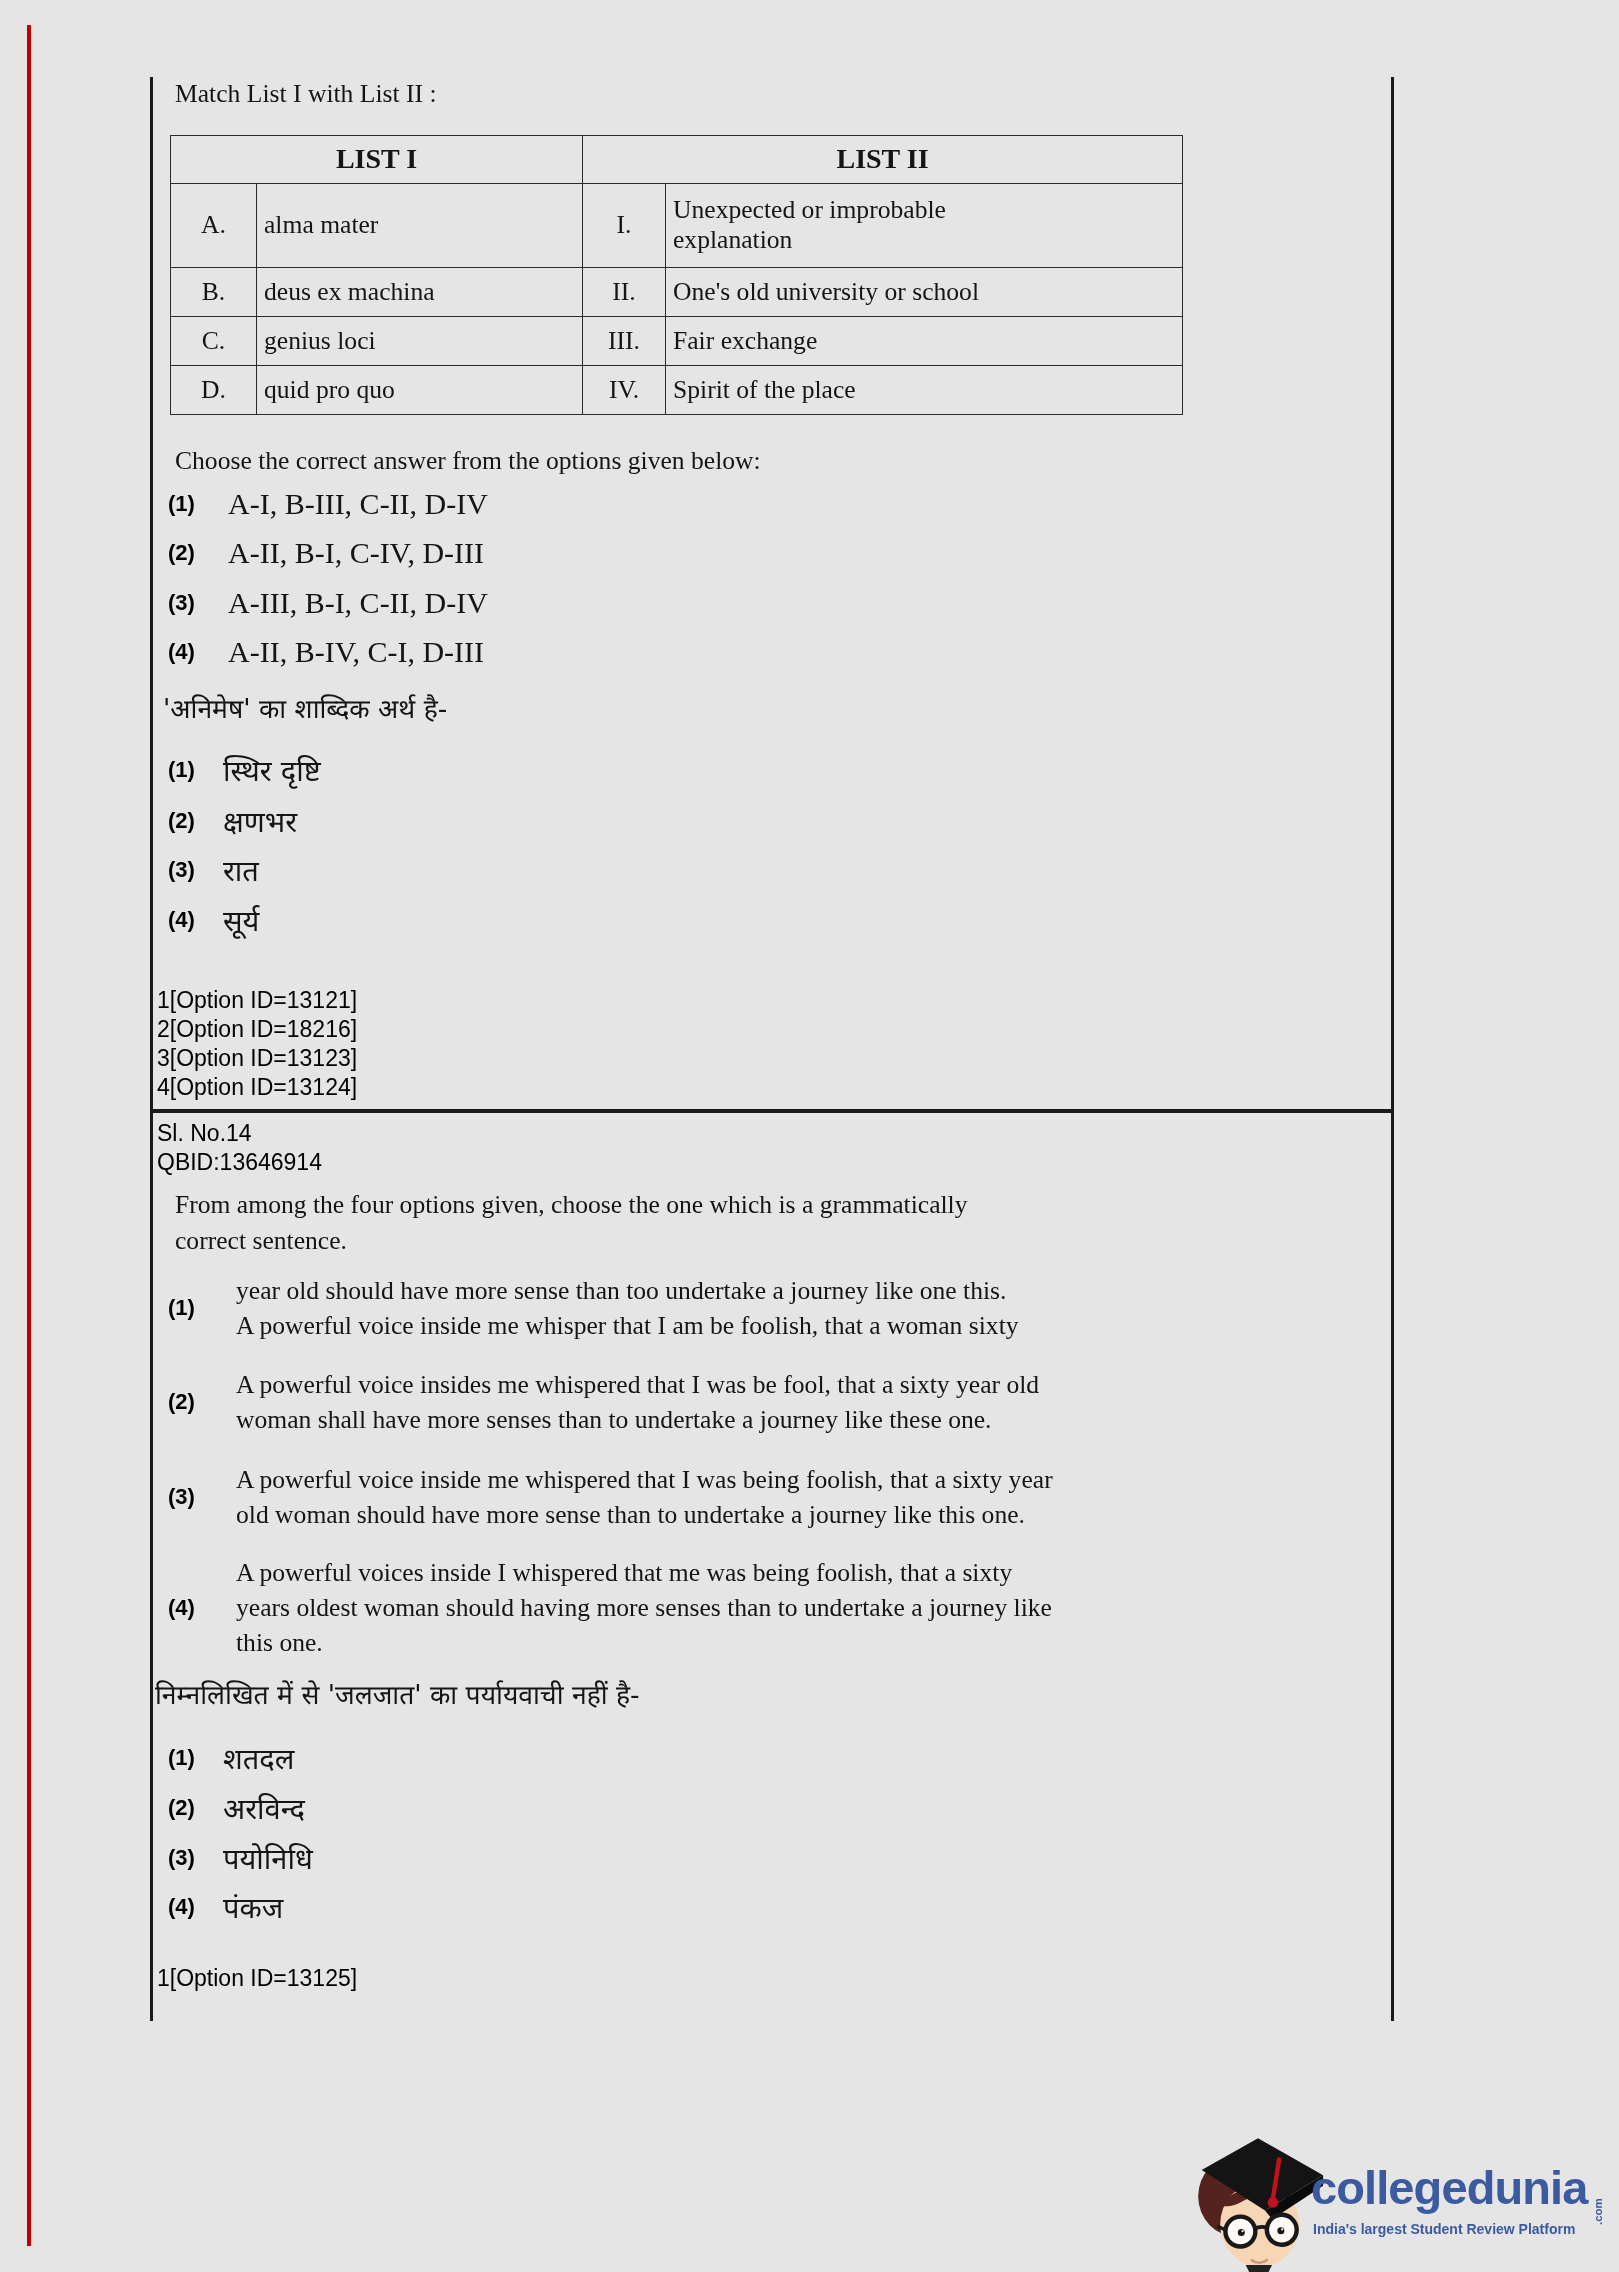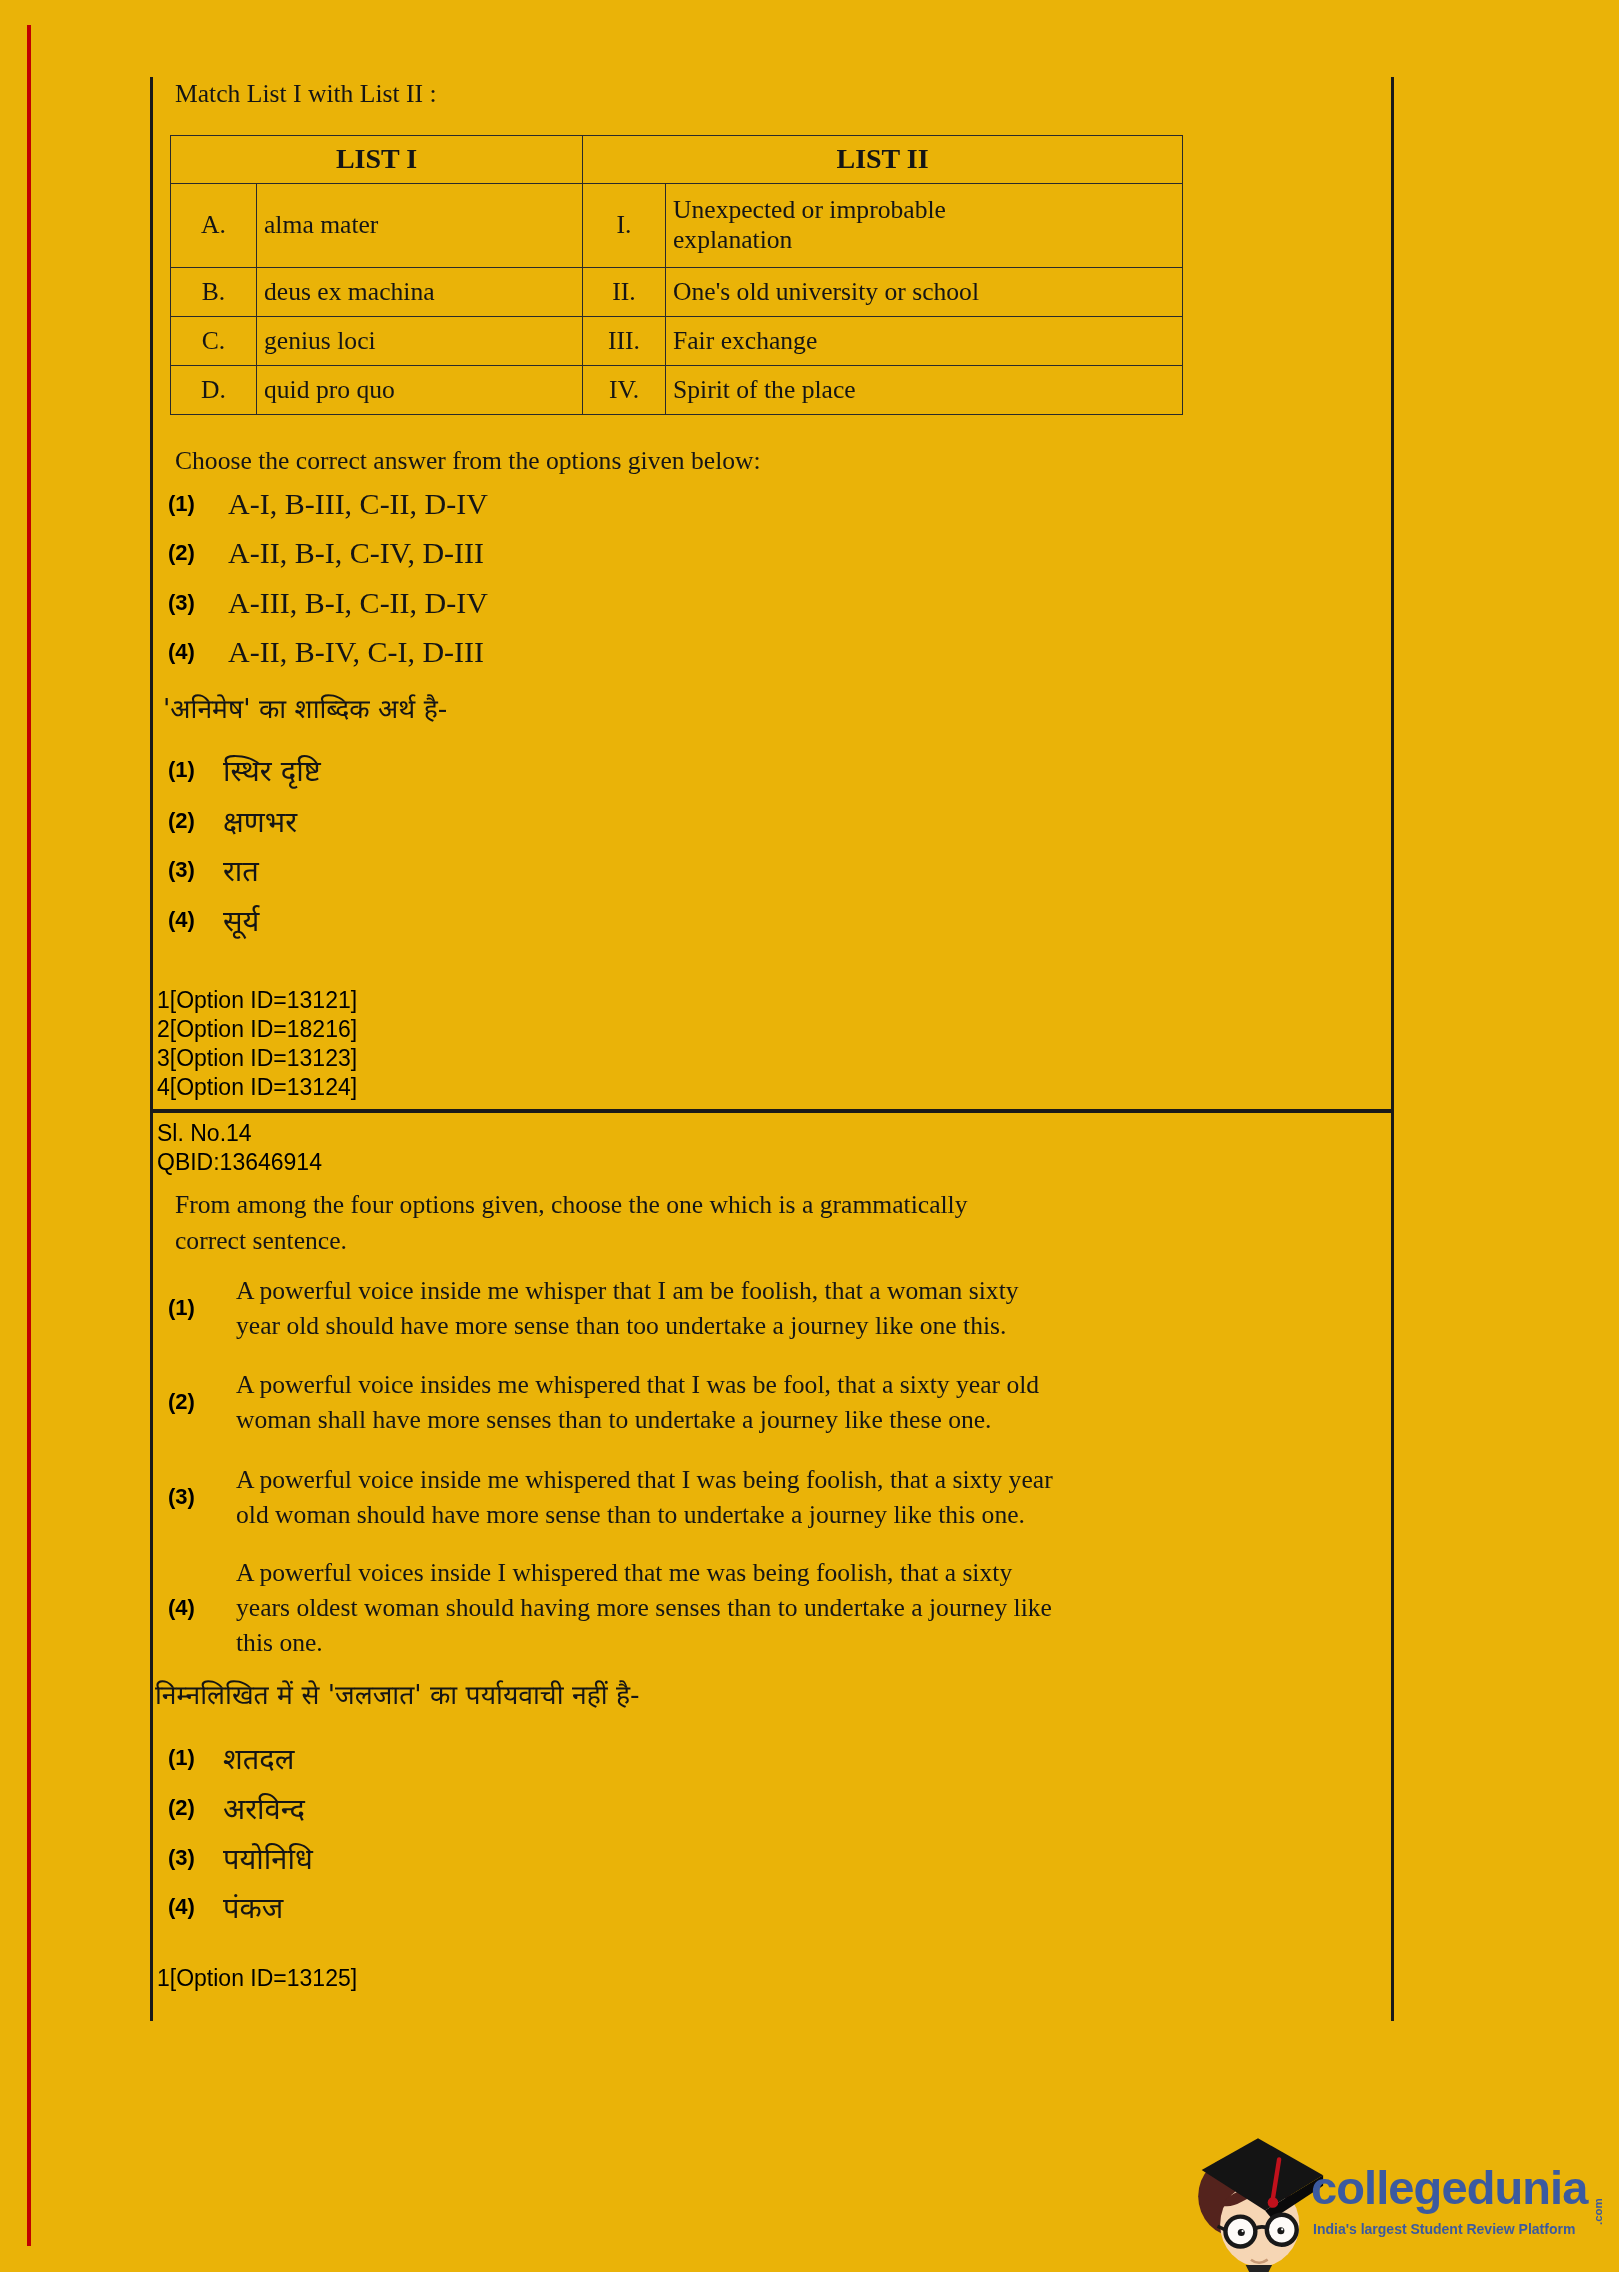--- a/index.html
+++ b/index.html
@@ -1,16 +1,16 @@
 <!DOCTYPE html>
 <html style="font-size:14px"><head>
 <meta charset="utf-8">
 <style>
   html,body{margin:0;padding:0;background:#ffffff;}
-  .page{position:relative;width:1620px;height:2273px;background:#eab308;overflow:hidden;
+  .page{position:relative;width:1620px;height:2273px;background:#e5e5e5;overflow:hidden;
         font-family:"Liberation Serif","DejaVu Serif",serif;color:#1a1a1a;}
 
   
   .red-rule{position:absolute;left:27px;top:25px;width:4.4px;height:2221px;background:#c00000;}
   .vline{position:absolute;top:77px;width:2.6px;height:1944px;background:#1a1a1a;}
   .vline.left{left:150px;}
   .vline.right{left:1391px;}
   .hdivider{position:absolute;left:150px;top:1109px;width:1244px;height:3.5px;background:#1a1a1a;}
 
   .serif{font-family:"Liberation Serif","DejaVu Serif",serif;}
@@ -163,22 +163,22 @@
   <div class="qbid idline">QBID:13646914</div>
 
   <div class="qlines serif">
     <div>From among the four options given, choose the one which is a grammatically</div>
     <div>correct sentence.</div>
   </div>
 
   <div class="opt gopt" style="top:1273px;">
     <span class="num">(1)</span>
     <div class="lines serif">
+      <div>year old should have more sense than too undertake a journey like one this.</div>
       <div>A powerful voice inside me whisper that I am be foolish, that a woman sixty</div>
-      <div>year old should have more sense than too undertake a journey like one this.</div>
     </div>
   </div>
   <div class="opt gopt" style="top:1367px;">
     <span class="num">(2)</span>
     <div class="lines serif">
       <div>A powerful voice insides me whispered that I was be fool, that a sixty year old</div>
       <div>woman shall have more senses than to undertake a journey like these one.</div>
     </div>
   </div>
   <div class="opt gopt" style="top:1462px;">

